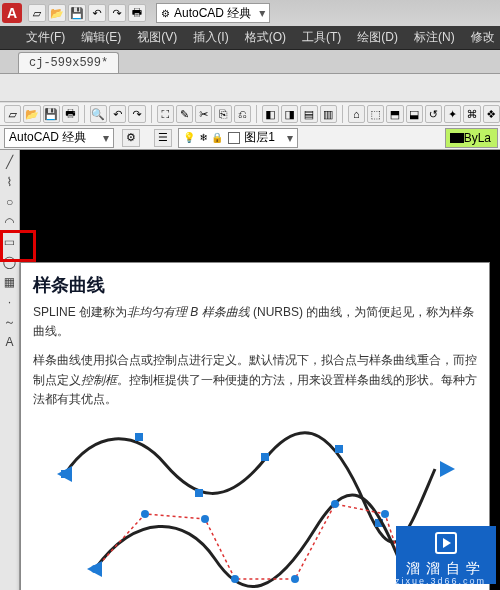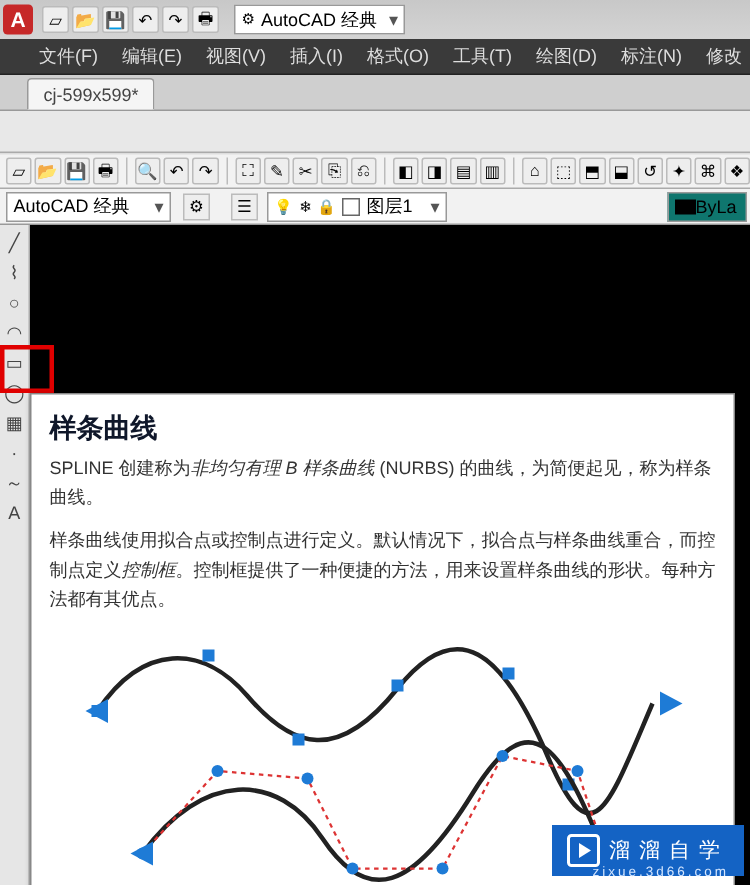--- a/index.html
+++ b/index.html
@@ -6,45 +6,45 @@
   body { width: 500px; height: 590px; font-family: "Microsoft YaHei", Arial, sans-serif; font-size: 12px; background: #e8e8e8; overflow: hidden; position: relative; }
   .titlebar { height: 26px; background: linear-gradient(#c8c8c8,#d4d4d4); display: flex; align-items: center; padding-left: 2px; gap: 2px; }
   .app-logo { width: 20px; height: 20px; background: #c62828; border-radius: 3px; display:flex; align-items:center; justify-content:center; color:#fff; font-weight:bold; font-size:14px; }
   .qat { display:flex; gap:2px; margin-left:4px; }
   .qat .ico, .toolbar .ico { width:18px; height:18px; display:flex; align-items:center; justify-content:center; background:#eee; border:1px solid #bbb; border-radius:2px; font-size:11px; }
   .ws-select { margin-left:8px; height:20px; border:1px solid #999; background:#fff; padding:0 18px 0 4px; display:flex; align-items:center; position:relative; }
   .ws-select::after { content:"▾"; position:absolute; right:4px; top:2px; color:#555; }
   .menubar { height:24px; background:#3a3a3a; color:#ddd; display:flex; align-items:center; padding-left:20px; gap:4px; border-bottom:1px solid #222; }
   .menubar .mi { padding:2px 6px; white-space:nowrap; }
   .tabbar { height:24px; background:#cfcfcf; display:flex; align-items:flex-end; padding-left:18px; border-bottom:1px solid #999; }
-  .tab { background:#f5f5f5; border:1px solid #999; border-bottom:none; padding:3px 10px; border-radius:3px 3px 0 0; font-size:12px; color:#444;}
+  .tab { background:#f5f5f5; border:1px solid #999; border-bottom:none; padding:3px 10px; border-radius:3px 3px 0 0; font-size:12px; color:#444;font-family:Liberation Mono, monospace;}
   .ribbonspace { height:28px; background:#e8e8e8; border-bottom:1px solid #aaa; }
   .toolbar { height:24px; background:#f2f2f2; border-top:1px solid #ddd; border-bottom:1px solid #aaa; display:flex; align-items:center; gap:2px; padding-left:4px; overflow:hidden; }
   .toolbar .sep { width:1px; height:18px; background:#bbb; margin:0 3px; }
   .row2 { height:24px; background:#f2f2f2; border-bottom:1px solid #999; display:flex; align-items:center; gap:8px; padding-left:4px; }
   .dd { height:20px; border:1px solid #999; background:#fff; padding:0 18px 0 4px; display:flex; align-items:center; position:relative; font-size:12px; }
   .dd::after { content:"▾"; position:absolute; right:4px; top:2px; color:#555; }
   .layer-row { display:flex; align-items:center; gap:6px; }
   .layer-box { display:flex; align-items:center; gap:4px; border:1px solid #999; background:#fff; padding:1px 18px 1px 4px; height:20px; position:relative; min-width:120px; }
   .layer-box::after { content:"▾"; position:absolute; right:4px; top:2px; color:#555; }
   .sw-white { width:12px; height:12px; background:#fff; border:1px solid #666; }
-  .bylayer { border:1px solid #999; background:#0f766e; padding:1px 6px 1px 4px; height:20px; display:flex; align-items:center; gap:0; }
+  .bylayer { border:1px solid #999; background:#bef264; padding:1px 6px 1px 4px; height:20px; display:flex; align-items:center; gap:0; }
   .sw-black { width:14px; height:10px; background:#000; }
   .main { display:flex; height: calc(100% - 150px); }
   .lefttools { width:20px; background:#e6e6e6; border-right:1px solid #aaa; display:flex; flex-direction:column; align-items:center; gap:4px; padding-top:4px; }
   .lefttools .lt { width:16px; height:16px; display:flex; align-items:center; justify-content:center; font-size:12px; color:#444; border:1px solid transparent; }
   .canvas { flex:1; background:#000; position:relative; }
   .redbox { position:absolute; left:0px; top:230px; width:36px; height:32px; border:3px solid #e00000; z-index:5; }
   .tooltip { position:absolute; left:20px; top:262px; width:470px; background:#fff; border:1px solid #888; box-shadow:1px 2px 5px rgba(0,0,0,.4); padding:10px 12px 14px; z-index:7; }
   .tooltip h3 { font-size:18px; font-weight:bold; margin-bottom:6px; color:#0f172a; }
   .tooltip p { font-size:12px; color:#333; line-height:1.6; margin-bottom:10px; }
   .tooltip em, .tooltip i { font-style: italic; }
   .splimg { width:100%; height:170px; position:relative; }
   .splimg svg { width:100%; height:100%; }
-  .watermark { position:absolute; right:4px; bottom:6px; background:#1463c4; color:#fff; display:flex; align-items:center; gap:6px; padding:6px 10px; font-size:14px; letter-spacing:6px; z-index:9;}
+  .watermark { position:absolute; right:4px; bottom:6px; background:#1463c4; color:#fff; display:flex; align-items:center; gap:6px; padding:6px 10px; font-size:14px; letter-spacing:6px; z-index:9;flex-direction:column;}
   .watermark .play { width:22px; height:22px; border:2px solid #fff; border-radius:3px; display:flex; align-items:center; justify-content:center; }
   .watermark .play::before { content:""; border-left:8px solid #fff; border-top:5px solid transparent; border-bottom:5px solid transparent; margin-left:2px; }
   .watermark .sub { position:absolute; right:10px; bottom:-2px; font-size:9px; letter-spacing:2px; color:#d4e6ff;text-align:center; }
   .tiny-ico { font-size:10px; }
 </style>
 </head>
 <body>
 
 <div class="titlebar">
   <div class="app-logo">A</div>

